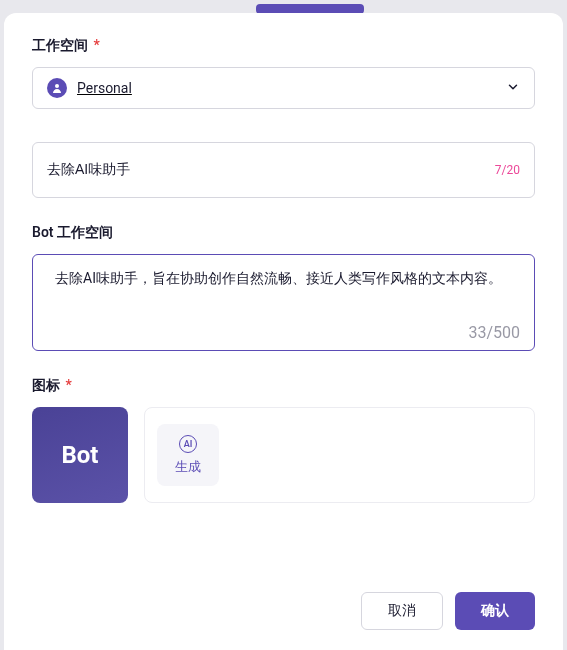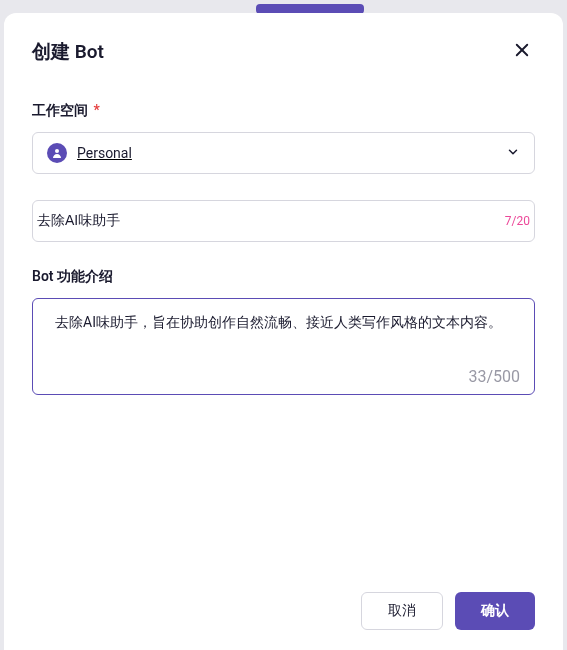--- a/index.html
+++ b/index.html
@@ -87,24 +87,25 @@
     }
     .person-icon svg { width: 12px; height: 12px; }
     .select-text { font-size: 14px; color: #1a1a2e; flex: 1; }
     .chevron { margin-left: auto; }
     .chevron svg { width: 14px; height: 14px; }
     .input-wrap {
       position: relative;
       border: 1px solid #d6d6de;
       border-radius: 6px;
       background: #fff;
-      height: 42px;
-      display: flex;
-      align-items: center;
-      padding: 0 4px;
+      height: 56px;
+      display: flex;
+      align-items: center;
+      padding: 0 14px;
+      margin-top: 7px;
     }
     .input-text {
       font-size: 14px;
       color: #1a1a2e;
       border: none;
       outline: none;
       flex: 1;
       background: transparent;
     }
     .char-count {
@@ -215,31 +216,20 @@
       color: #fff;
       font-weight: 600;
     }
   </style>
 </head>
 <body>
 
 <div class="bg-pill"></div>
 
 <div class="modal">
-  <div class="modal-header">
-    <div class="modal-title">创建 Bot</div>
-    <button class="close-btn">
-      <span>
-        <svg viewBox="0 0 24 24" fill="none" stroke="#1a1a2e" stroke-width="2.5" stroke-linecap="round">
-            <line x1="5" y1="5" x2="19" y2="19"></line>
-            <line x1="19" y1="5" x2="5" y2="19"></line>
-          </svg>
-      </span>
-    </button>
-  </div>
 
   <div class="form-group">
     <label class="label">
       <span>工作空间</span><span class="req"> *</span>
     </label>
     <div class="select-wrap">
       <span class="person-icon">
         <svg viewBox="0 0 24 24" fill="#fff">
             <circle cx="12" cy="8" r="4"></circle>
             <path d="M4 22c0-4.4 3.6-8 8-8s8 3.6 8 8"></path>
@@ -255,25 +245,41 @@
   </div>
 
   <div class="form-group">
     <div class="input-wrap">
       <input class="input-text" value="去除AI味助手" style="">
       <span class="char-count">7/20</span>
     </div>
   </div>
 
   <div class="form-group">
-    <label class="label">Bot 功能介绍</label>
+    <label class="label">Bot 工作空间</label>
     <div class="textarea-wrap">
       <textarea class="textarea-text" style="">去除AI味助手，旨在协助创作自然流畅、接近人类写作风格的文本内容。</textarea>
       <div class="textarea-count">33/500</div>
     </div>
   </div>
 
+  <div class="form-group">
+    <label class="label">
+      <span>图标</span><span class="req"> *</span>
+    </label>
+    <div class="icon-row">
+      <div class="bot-preview">
+        <span>Bot</span>
+      </div>
+      <div class="gen-area">
+        <div class="gen-btn">
+          <span class="ai-circle">AI</span>
+          <span class="gen-label">生成</span>
+        </div>
+      </div>
+    </div>
+  </div>
 
   <div class="footer">
     <button class="btn btn-cancel">取消</button>
     <button class="btn btn-confirm">确认</button>
   </div>
 </div>
 
 </body></html>

